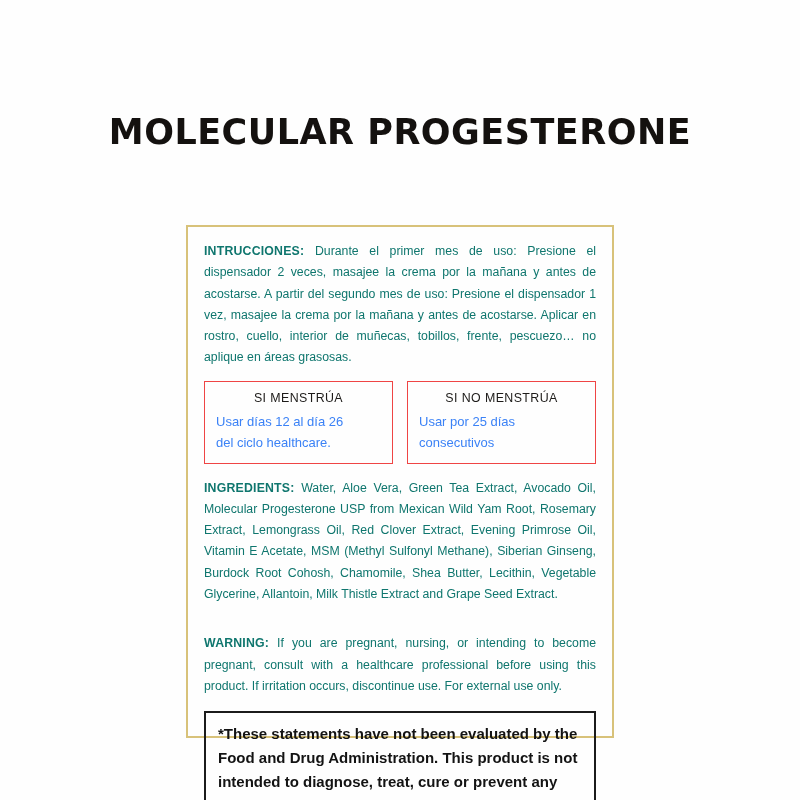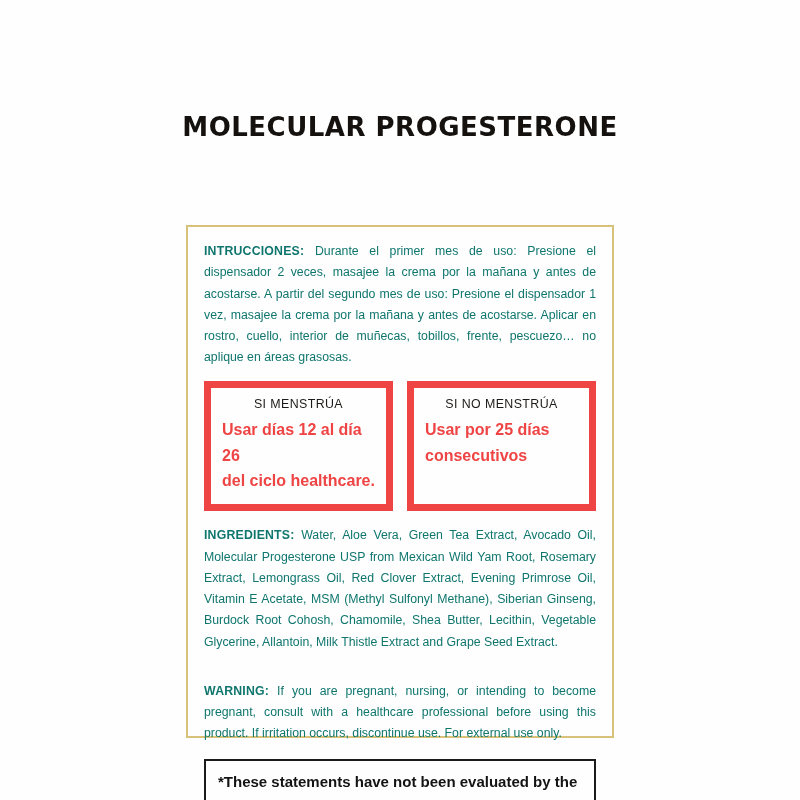--- a/index.html
+++ b/index.html
@@ -19,21 +19,21 @@
     width: 800px;
     height: 800px;
     background: #fefefe;
   }
   .product-title {
     position: absolute;
     top: 112px;
     left: 0;
     width: 800px;
     text-align: center;
-    font-size: 26px;
+    font-size: 35px;
     letter-spacing: 0.5px;
     font-weight: 700;
     color: #14110f;
     font-family: "DejaVu Sans", sans-serif;
   }
   .label-card {
     position: absolute;
     left: 186px;
     top: 225px;
     width: 428px;
@@ -55,37 +55,36 @@
     font-weight: 700;
     letter-spacing: 0.2px;
   }
   .boxes-row {
     display: flex;
     gap: 14px;
     margin: 12px 0 14px 0;
   }
   .mini-box {
     flex: 1 1 0;
-    border: 7px solid #ef4444;
+    border: 1px solid #ef4444;
     box-sizing: border-box;
     padding: 9px 11px 10px 11px;
     min-height: 66px;
   }
   .mini-box .mb-title {
     text-align: center;
     font-size: 12.4px;
     letter-spacing: 0.4px;
     margin-bottom: 6px;
     color: #1d1b19;
   }
   .mini-box .mb-line {
-    font-size: 16px;
+    font-size: 13px;
     line-height: 1.62;
-    color: #ef4444;
-    font-weight: bold;
+    color: #3b82f6;
   }
   .section-gap {
     margin-top: 28px;
   }
   .warning-box {
     border: 2px solid #1b1b1b;
     box-sizing: border-box;
     padding: 9px 12px 10px 12px;
     margin-top: 14px;
   }

